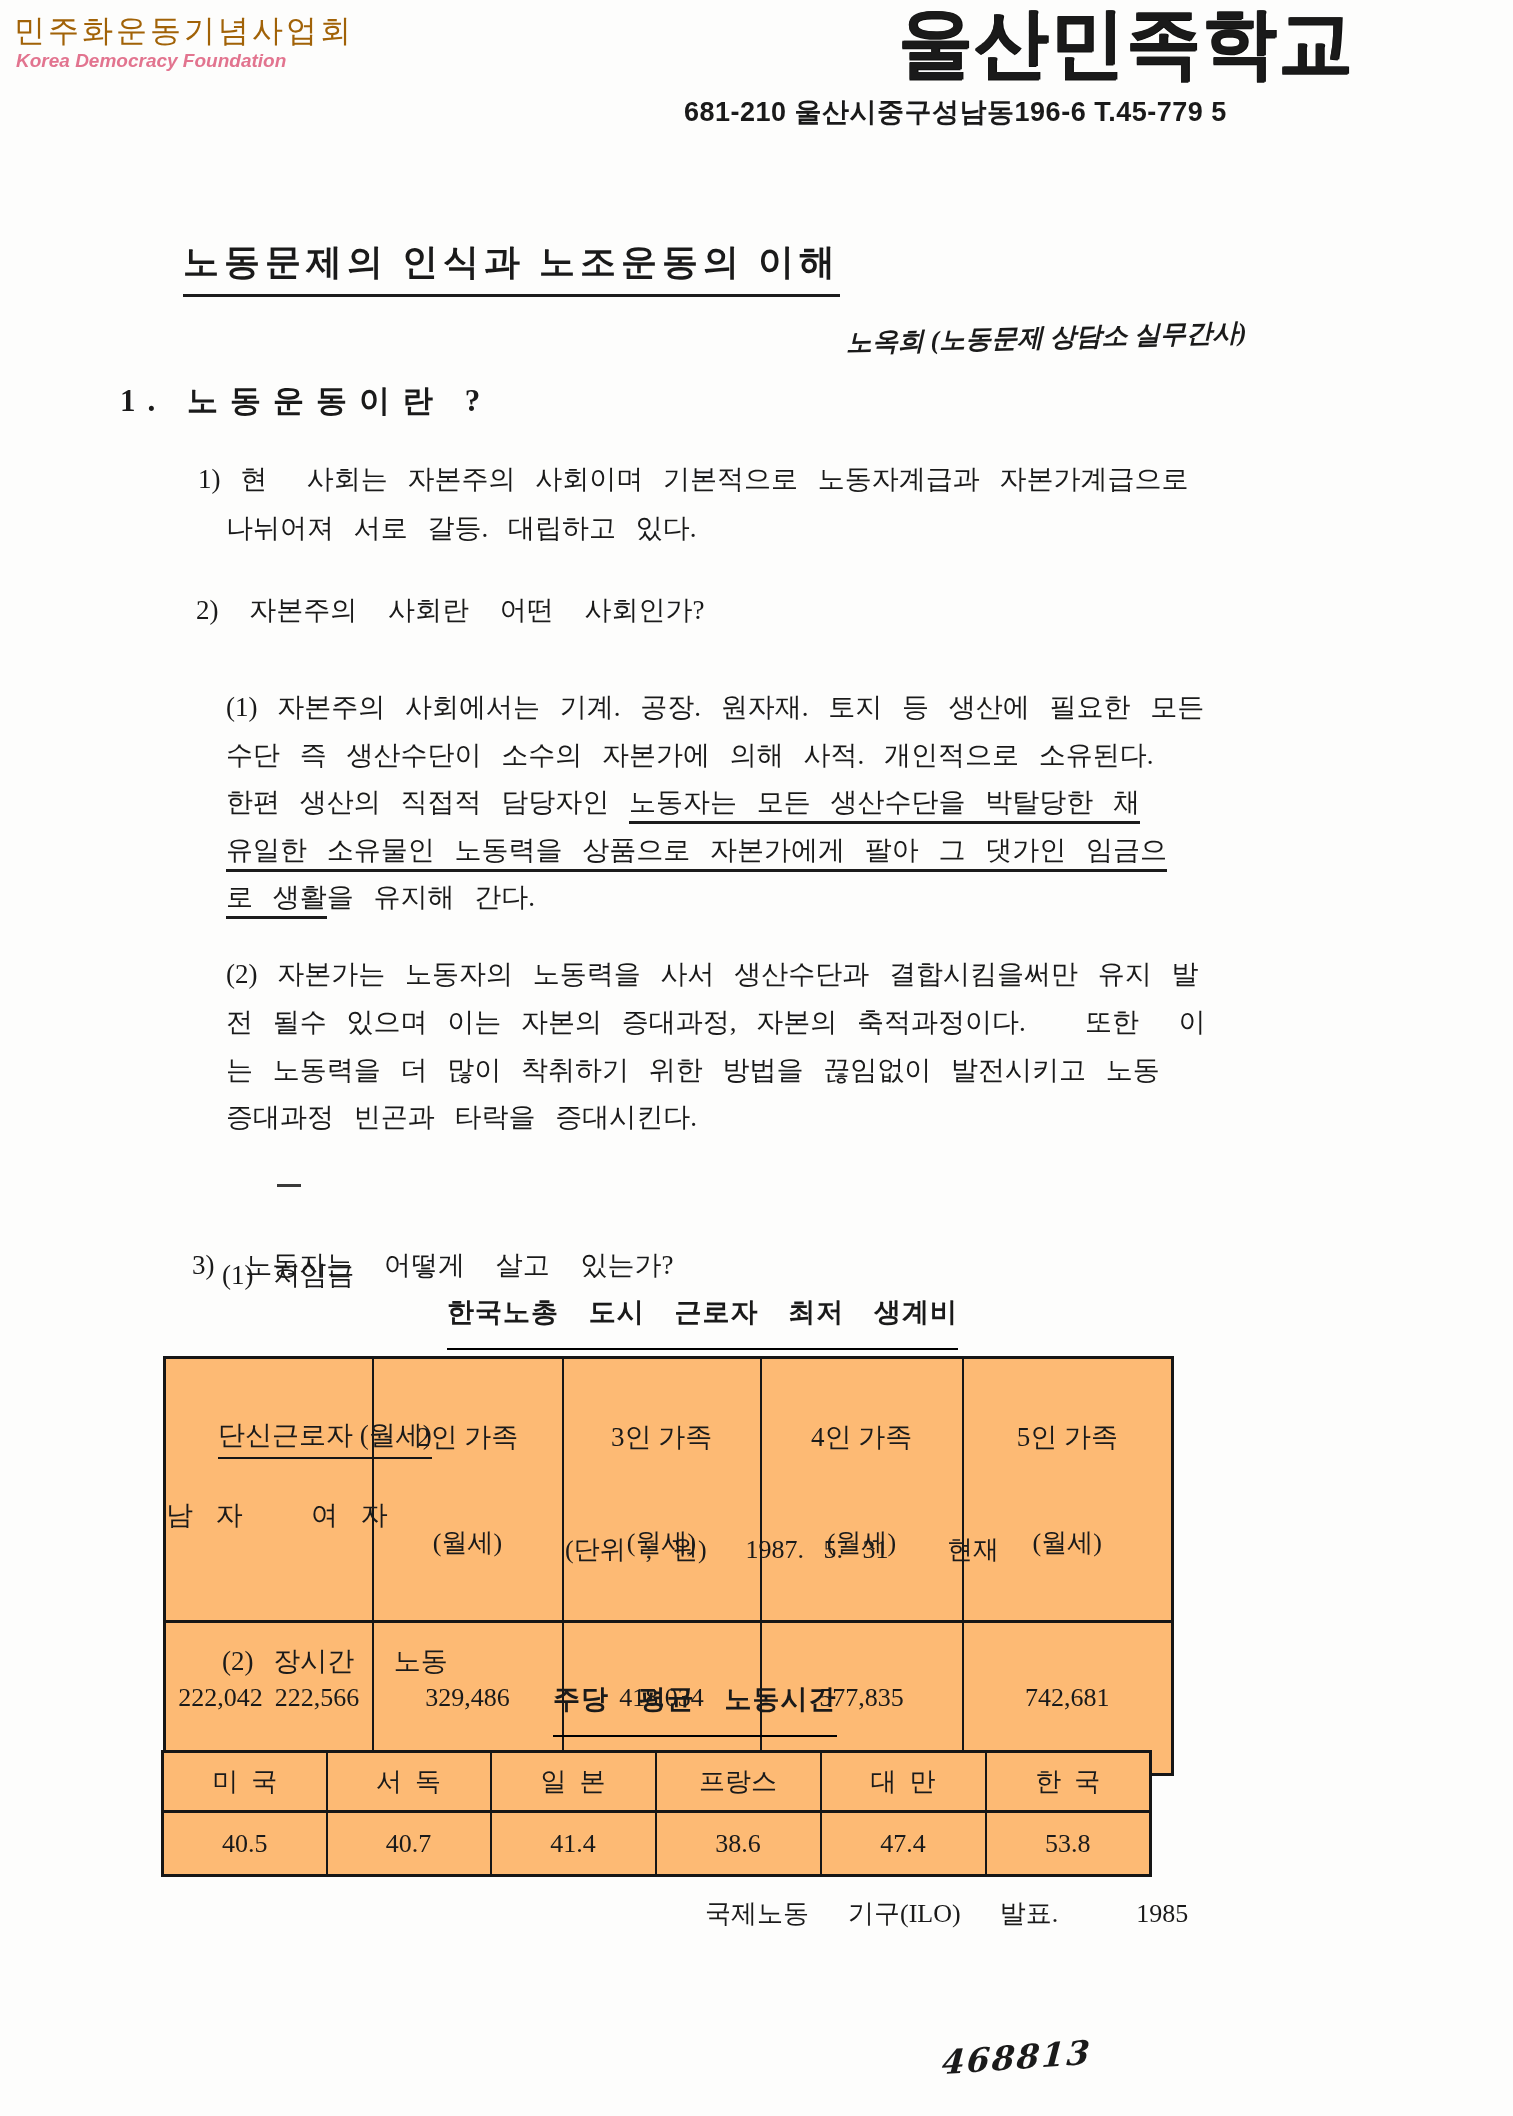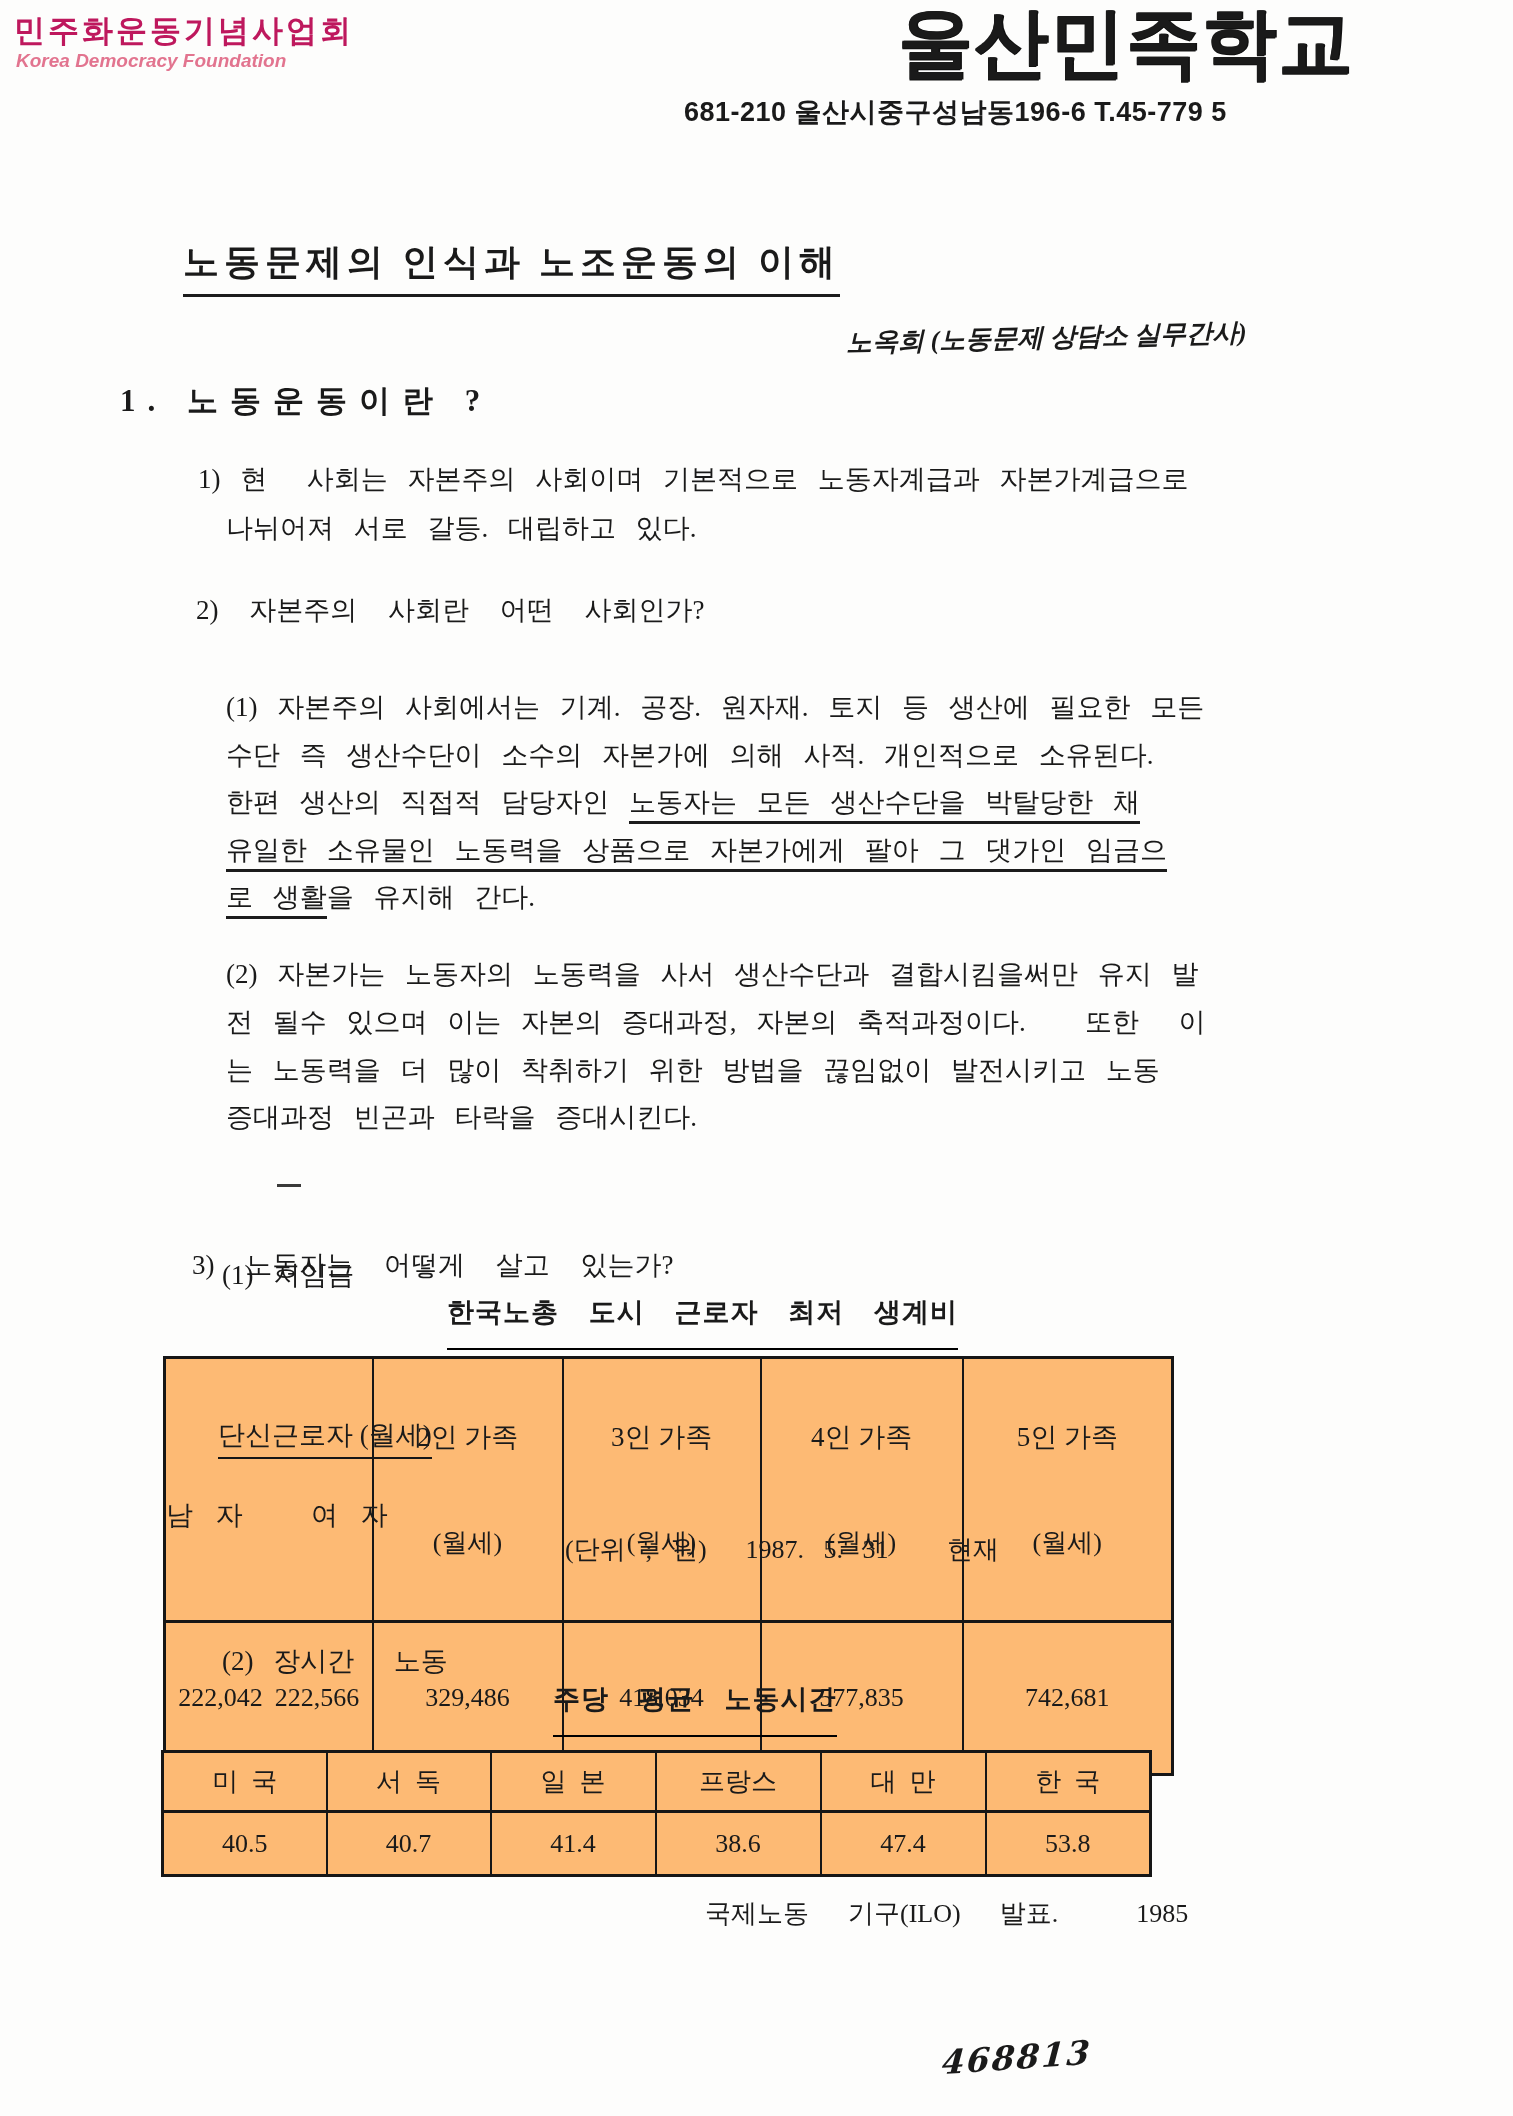--- a/index.html
+++ b/index.html
@@ -4,21 +4,21 @@
 <style>
   html,body{margin:0;padding:0;background:#888;}
   .page{
     position:relative;width:1513px;height:2116px;margin:0 auto;
     background:#fdfdfc;overflow:hidden;
     font-family:"Liberation Serif","DejaVu Serif",serif;
     color:#1a1a1a;
   }
   .abs{position:absolute;white-space:pre;}
   
-  .wm-kr{left:14px;top:10px;font-size:31px;font-weight:700;letter-spacing:3px;color:#be185d;}
+  .wm-kr{left:14px;top:10px;font-size:31px;font-weight:400;letter-spacing:3px;color:#a16207;}
   .wm-en{left:16px;top:50px;font-size:19px;font-weight:800;font-style:italic;color:#e2748f;
          font-family:"Liberation Sans","DejaVu Sans",sans-serif;}
   
   .school{left:898px;top:-6px;font-size:74px;font-weight:900;letter-spacing:2px;
           transform:scaleY(1.04);font-family:"DejaVu Serif","Liberation Serif",serif;
           text-shadow:1.5px 0 #111,0 1px #111;}
   .addr{left:684px;top:94px;font-size:27px;font-weight:700;letter-spacing:.5px;
         font-family:"Liberation Sans","DejaVu Sans",sans-serif;}
   
   .doc-title{left:183px;top:238px;font-size:36px;font-weight:700;letter-spacing:5px;

